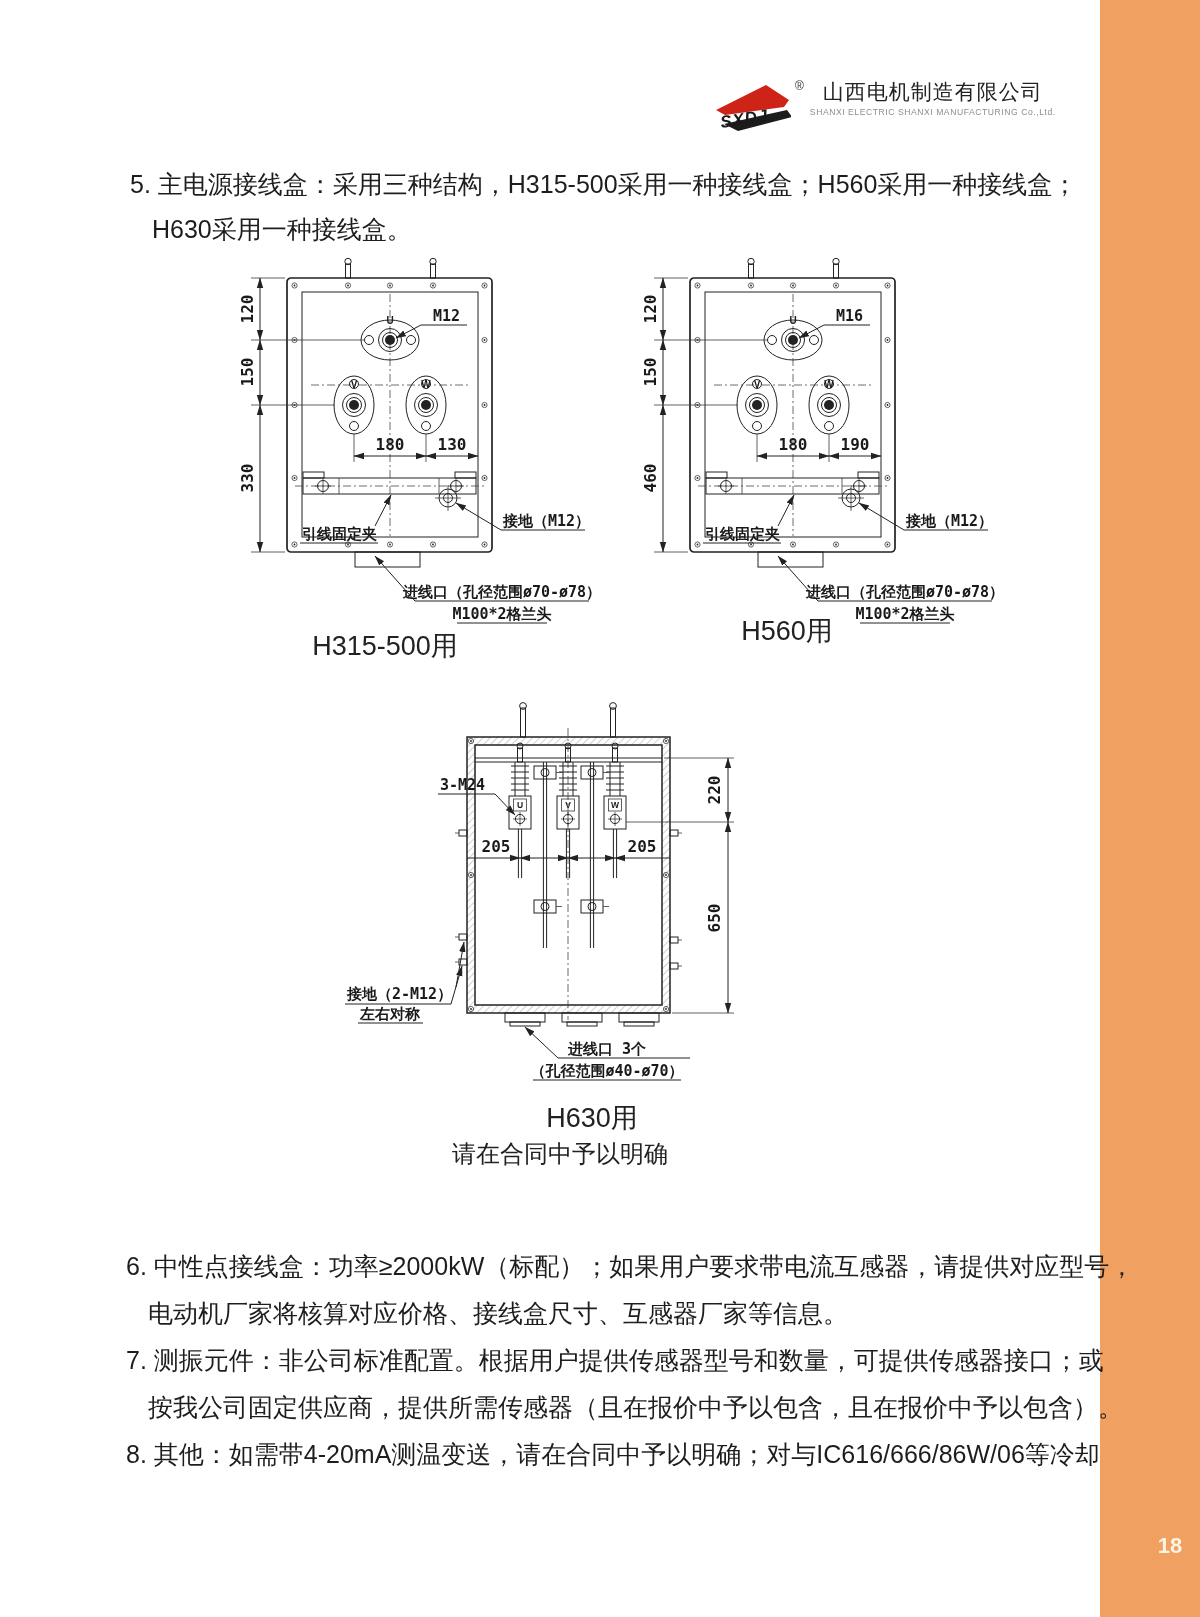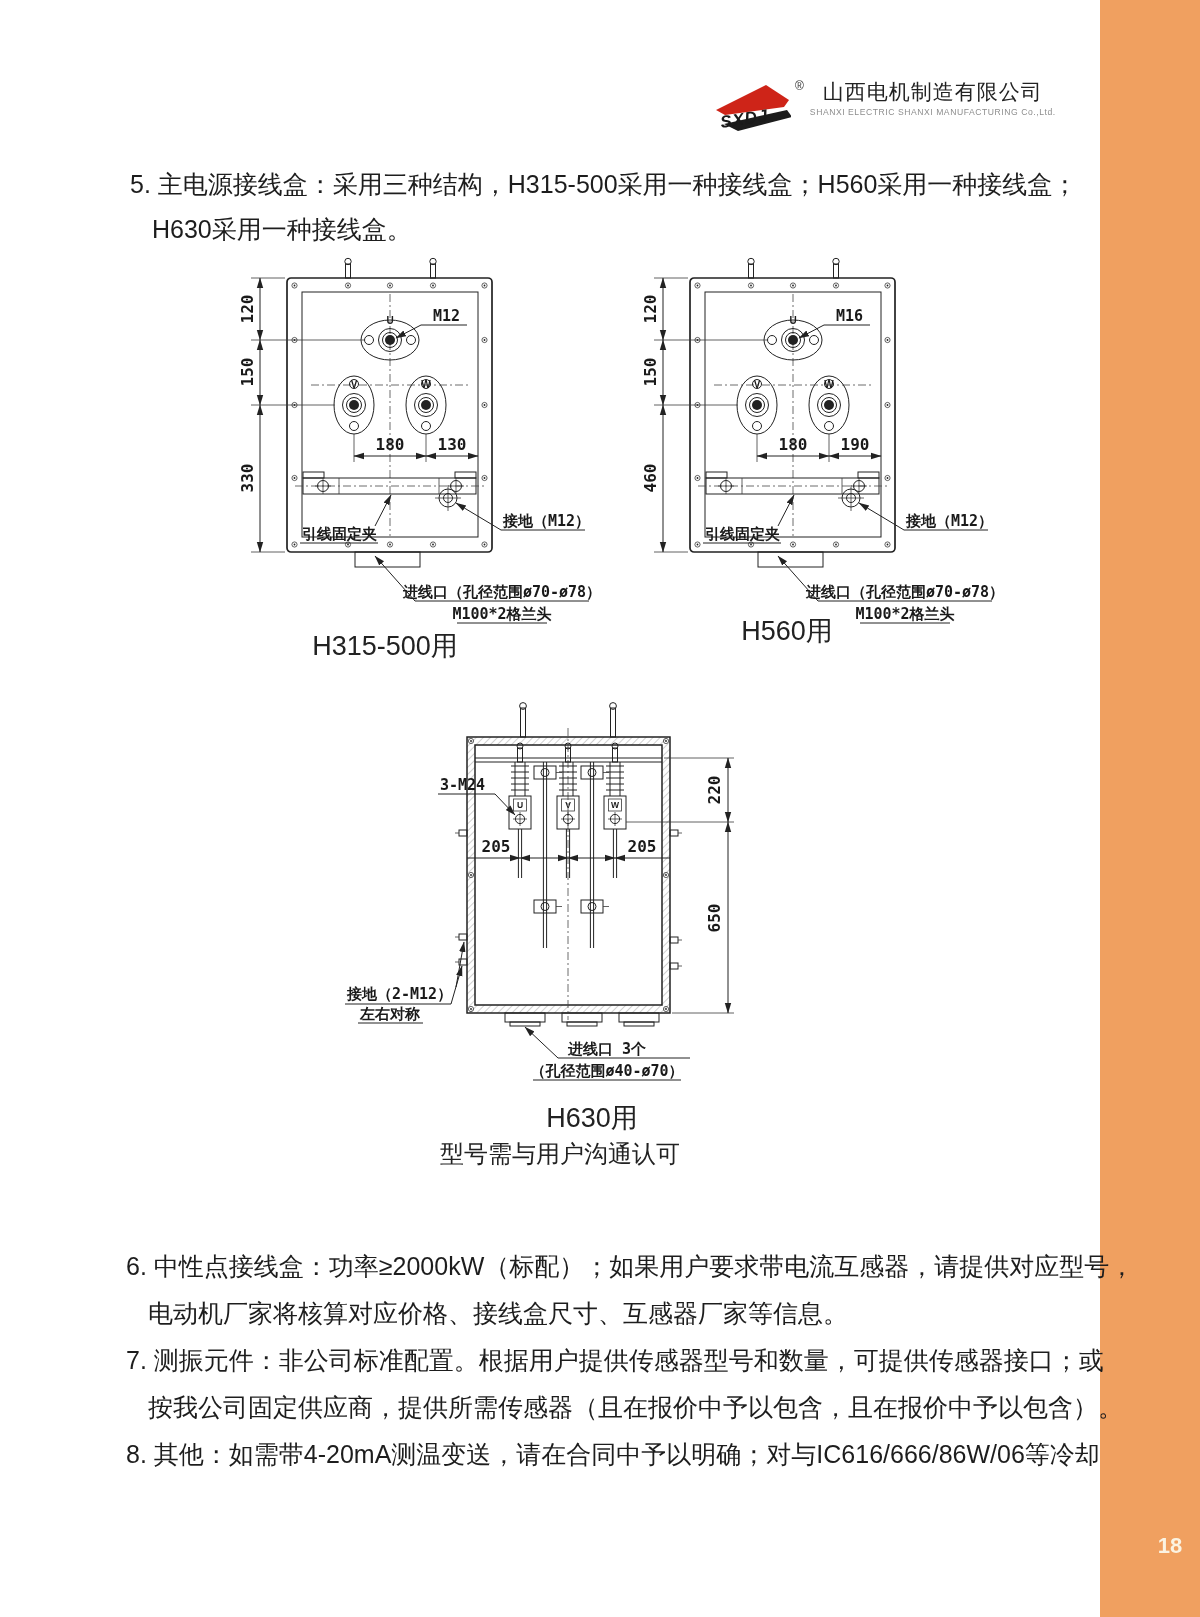--- a/index.html
+++ b/index.html
@@ -307,21 +307,21 @@
         <rect class="ln" x="304" y="334" width="30" height="4"></rect>
       <line class="dl" x1="205" y1="339" x2="238" y2="370" marker-start="url(#ar)"></line>
       <line class="ln" x1="238" y1="370" x2="370" y2="370"></line>
       <text class="cad" x="287" y="366" text-anchor="middle">进线口 3个</text>
       <text class="cad" x="287" y="388" text-anchor="middle">（孔径范围ø40-ø70）</text>
       <line class="ln" x1="213" y1="392" x2="361" y2="392"></line>
     </g>
   </svg>
 
   <div class="caption" style="left:482px;top:1100px;width:220px">H630用</div>
-  <div class="caption" style="left:400px;top:1138px;width:320px;font-size:24px">型号需与用户沟通认可</div>
+  <div class="caption" style="left:400px;top:1138px;width:320px;font-size:24px">请在合同中予以明确</div>
 
   <div class="tline" style="left:126px;top:1250px">6. 中性点接线盒：功率≥2000kW（标配）；如果用户要求带电流互感器，请提供对应型号，</div>
   <div class="tline" style="left:148px;top:1297px">电动机厂家将核算对应价格、接线盒尺寸、互感器厂家等信息。</div>
   <div class="tline" style="left:126px;top:1344px">7. 测振元件：非公司标准配置。根据用户提供传感器型号和数量，可提供传感器接口；或</div>
   <div class="tline" style="left:148px;top:1391px">按我公司固定供应商，提供所需传感器（且在报价中予以包含，且在报价中予以包含）。</div>
   <div class="tline" style="left:126px;top:1438px">8. 其他：如需带4-20mA测温变送，请在合同中予以明确；对与IC616/666/86W/06等冷却</div>
 
 </div>
 
 </body></html>

